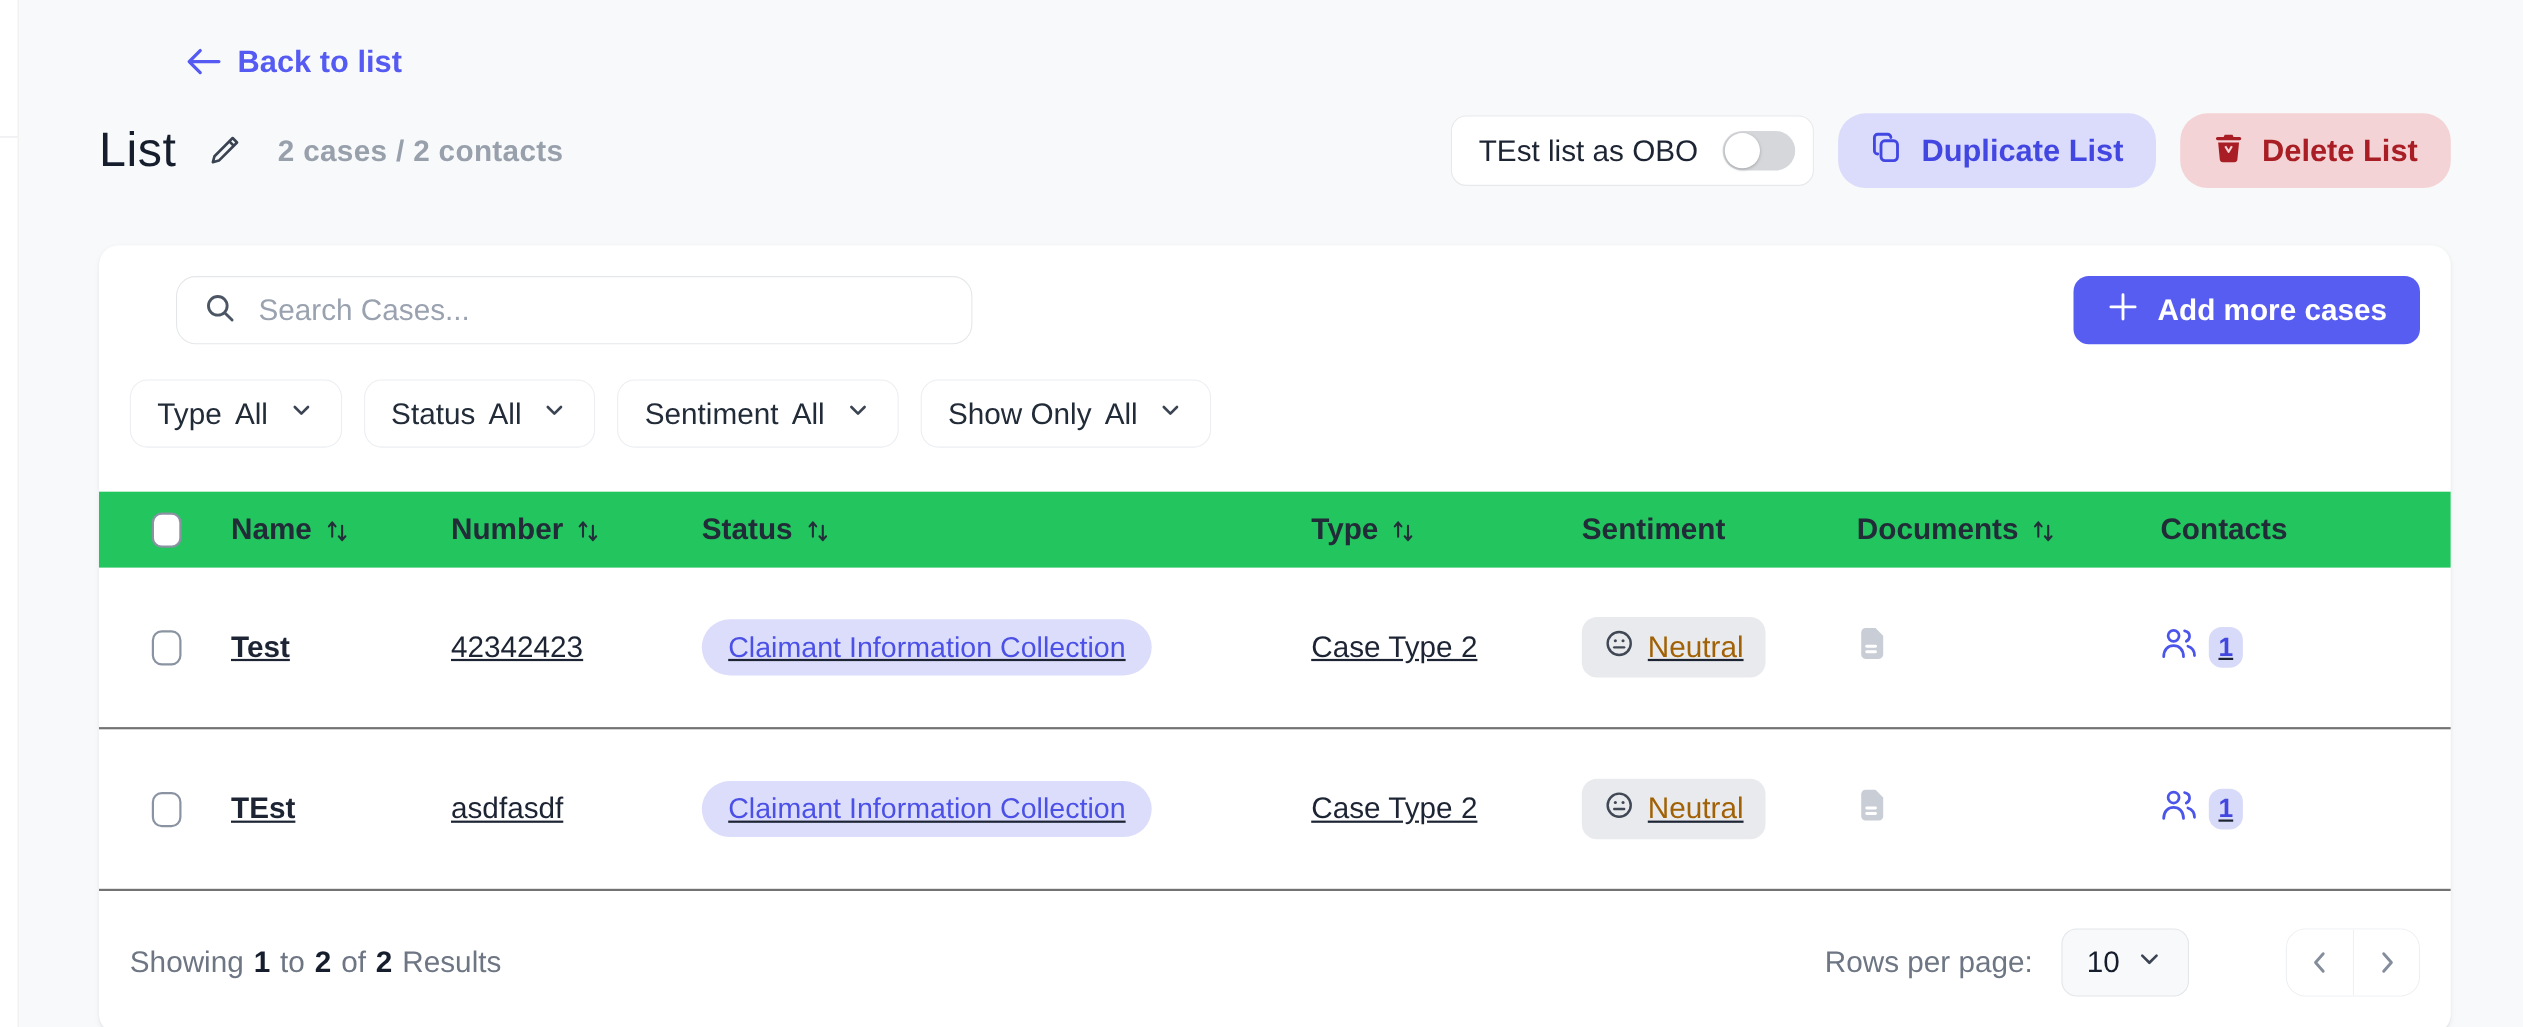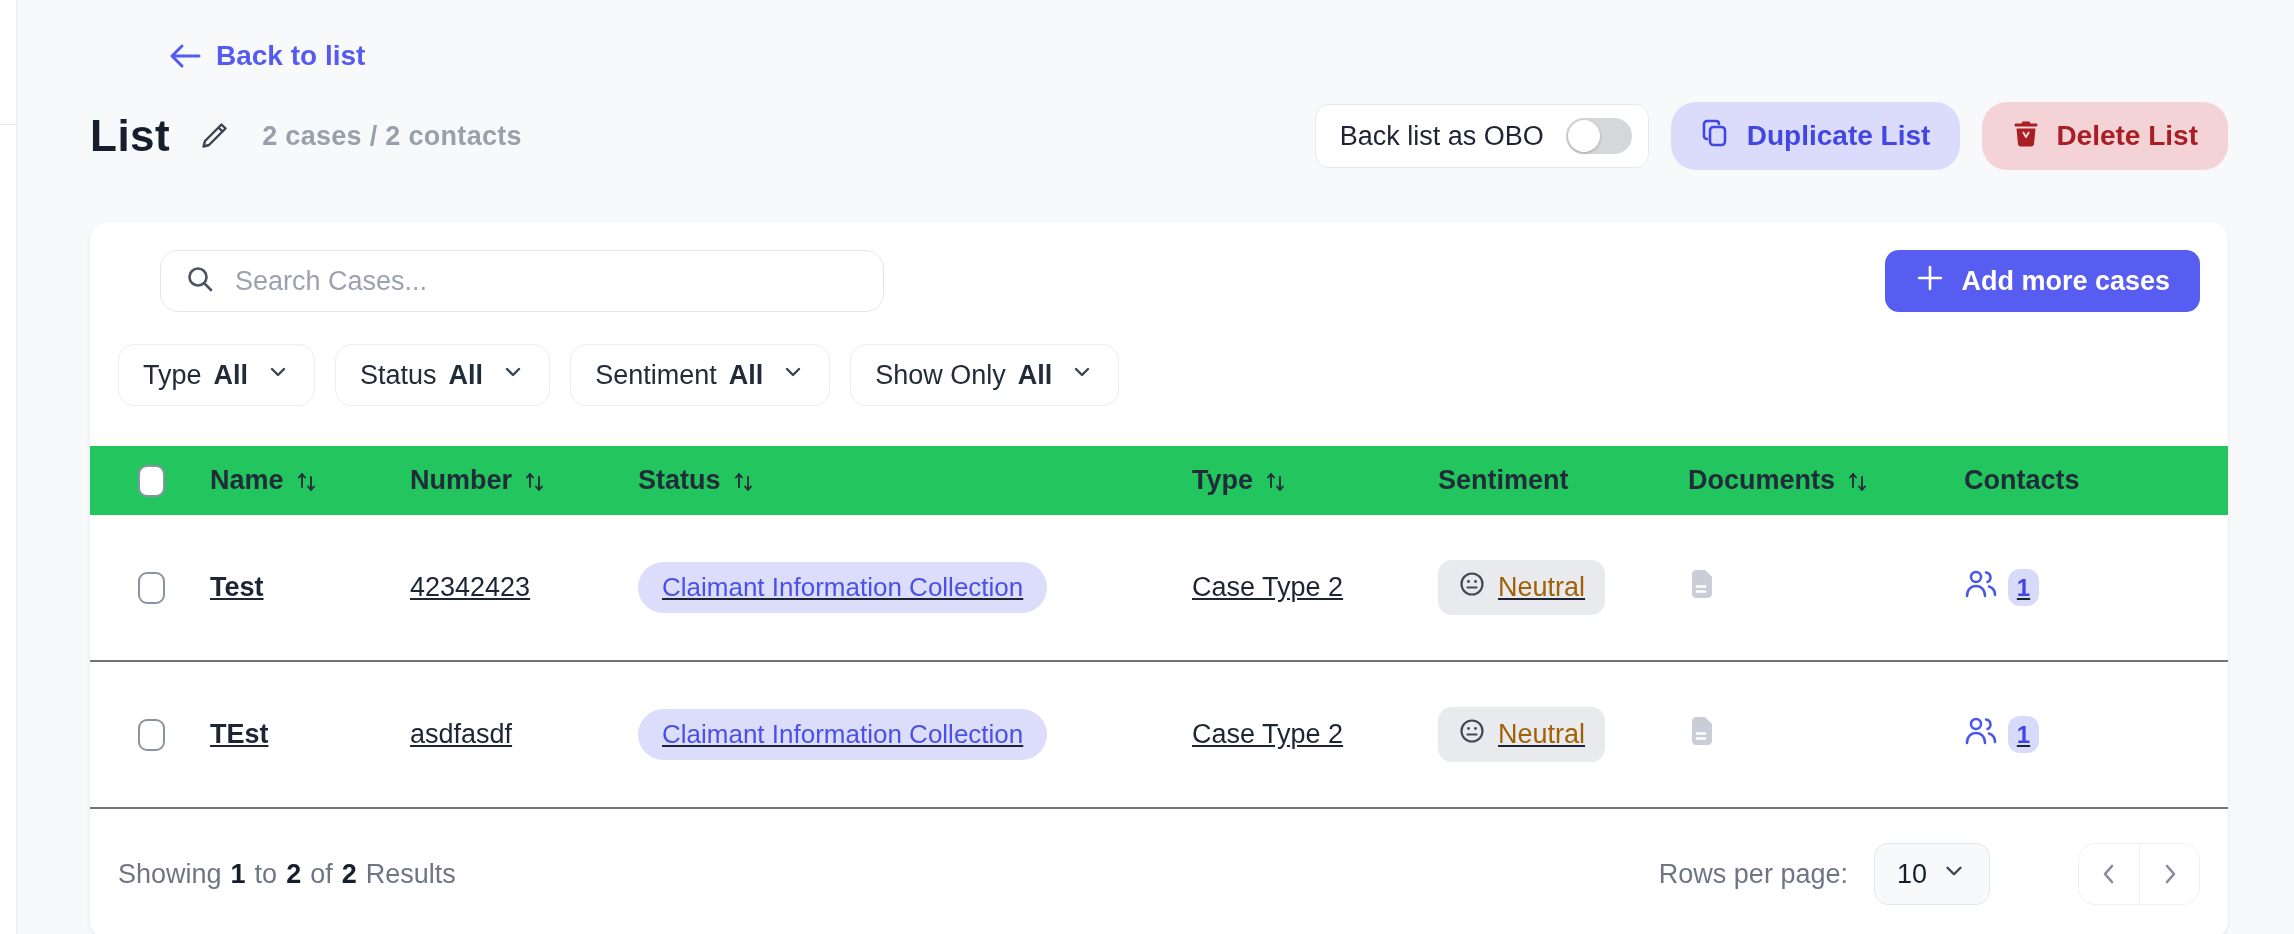--- a/index.html
+++ b/index.html
@@ -17,21 +17,21 @@
 
   .wrap { position:relative; padding:0 66px 0 90px; }
 
   
   .back-link { display:inline-flex; align-items:center; gap:14px; margin:40px 0 0 78px;
     color:#545af2; font-size:28px; font-weight:700; cursor:pointer; }
   .back-link svg { display:block; }
 
   
   .title-row { display:flex; align-items:center; margin-top:28px; }
-  .page-title { font-size:44px; font-weight:700; color:#161e2e; letter-spacing:.5px; }
+  .page-title { font-size:44px; font-weight:400; color:#161e2e; letter-spacing:.5px; }
   .edit-icon { margin-left:26px; cursor:pointer; display:flex; align-items:center; }
   .subtitle { margin-left:30px; font-size:27px; font-weight:600; color:#98a0ac; letter-spacing:.3px; }
   .title-spacer { flex:1; }
   .title-actions { display:flex; align-items:center; gap:22px; }
 
   .obo-box { display:flex; align-items:center; gap:22px; background:#fff; border:1.5px solid #e7e9ec;
     border-radius:14px; height:64px; padding:0 16px 0 24px; }
   .obo-label { font-size:27px; color:#1d2433; }
   .toggle { width:66px; height:36px; border-radius:18px; background:#d5d7db; position:relative; cursor:pointer; flex:none; }
   .toggle .knob { position:absolute; left:2px; top:2px; width:32px; height:32px; border-radius:50%;
@@ -49,21 +49,21 @@
 
   .search-row { display:flex; align-items:center; justify-content:space-between; padding:28px 28px 0 28px; }
   .search-box { display:flex; align-items:center; gap:20px; width:724px; height:62px;
     border:1.5px solid #e4e7ea; border-radius:18px; padding:0 24px; background:#fff;margin-left:42px; }
   .search-box input { border:none; outline:none; flex:1; font-family:inherit; font-size:27px; color:#1d2433; background:transparent; }
   .search-box input::placeholder { color:#9aa2b0; }
 
   .filters-row { display:flex; align-items:center; gap:20px; margin-top:32px; padding:0 28px; }
   .filter-btn { display:inline-flex; align-items:center; gap:12px; height:62px; background:#fff;
     border:1.5px solid #eceef2; border-radius:16px; padding:0 24px; font-size:27px; color:#222b38; cursor:pointer; }
-  .filter-btn .f-val { font-weight:700; }
+  .filter-btn .f-val { font-weight:400; }
   .filter-btn svg { margin-left:6px; }
 
   
   .table { margin-top:40px; }
   .tgrid { display:grid; grid-template-columns:120px 200px 228px 554px 246px 250px 276px 264px; align-items:center; }
   .thead { background:#22c55e; height:69px; }
   .th { font-size:27px; font-weight:700; color:#222b38; display:flex; align-items:center; gap:12px; cursor:pointer; }
   .trow { height:147px; border-bottom:2px solid #737373;text-decoration:underline; }
   .cell-check { display:flex; justify-content:flex-start; padding-left:48px; }
   .checkbox { width:27px; height:32px; border:2px solid #8a93a2; border-radius:9px; background:#fff; cursor:pointer; }
@@ -116,21 +116,21 @@
     <span class="edit-icon">
       <svg width="36" height="36" viewBox="0 0 36 36" fill="none">
         <path d="M25.5 6.5 L29.5 10.5 L13 27 L7.5 28.5 L9 23 Z" stroke="#3a4351" stroke-width="2.4" stroke-linejoin="round"></path>
         <path d="M22.5 9.5 L26.5 13.5" stroke="#3a4351" stroke-width="2.4"></path>
       </svg>
     </span>
     <span class="subtitle">2 cases / 2 contacts</span>
     <span class="title-spacer"></span>
     <div class="title-actions">
       <div class="obo-box">
-        <span class="obo-label">Back list as OBO</span>
+        <span class="obo-label">TEst list as OBO</span>
         <span class="toggle">
             <span class="knob"></span>
           </span>
       </div>
       <button class="btn btn-duplicate">
         <span>
           <svg width="30" height="32" viewBox="0 0 30 32" fill="none">
             <rect x="9" y="10" width="15" height="18" rx="3.5" stroke="#4347e2" stroke-width="2.6"></rect>
             <path d="M6 22 C4.3 22 3 20.7 3 19 V7 C3 5.3 4.3 4 6 4 H15 C16.7 4 18 5.3 18 7" stroke="#4347e2" stroke-width="2.6" stroke-linecap="round"></path>
           </svg>

